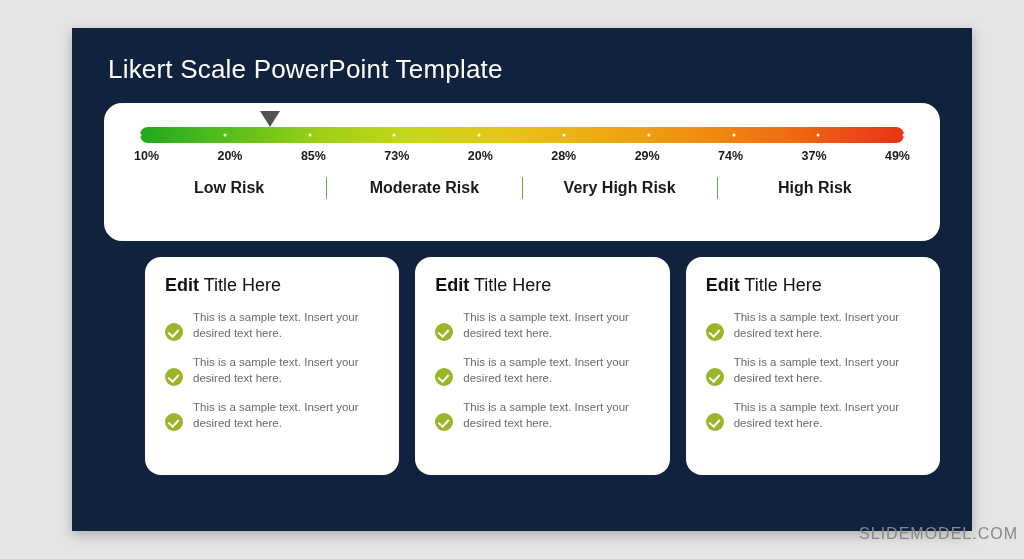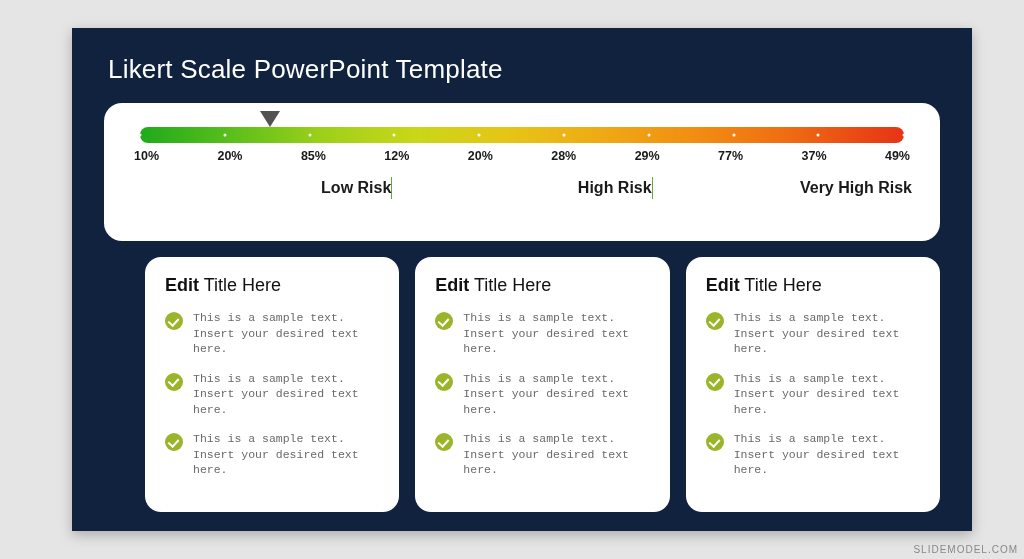--- a/index.html
+++ b/index.html
@@ -70,21 +70,21 @@
   }
   .risk-row {
     display: flex;
     margin-top: 14px;
     font-size: 16px;
     font-weight: 700;
     color: #1a1a1a;
   }
   .risk-cell {
     flex: 1;
-    text-align: right;
+    text-align: center;
     border-right: 1px solid #6aa33a;
     padding: 2px 0;
   }
   .risk-cell:last-child { border-right: none; }
   .cards {
     display: flex;
     gap: 16px;
     margin: 16px 32px 0 32px;
     padding-left: 41px;
   }
@@ -97,24 +97,23 @@
   }
   .card-title {
     font-size: 18px;
     color: #111;
     margin-bottom: 14px;
   }
   .card-title .bold { font-weight: 700; }
   .card-title .light { font-weight: 300; }
   .bullet {
     display: flex;
-    align-items: flex-start;
+    align-items: flex-end;
     gap: 10px;
     margin-bottom: 14px;
-    font-family: Liberation Mono, monospace;
   }
   .check {
     flex: 0 0 18px;
     width: 18px;
     height: 18px;
     border-radius: 50%;
     background: #9ab52a;
     position: relative;
     margin-top: 2px;
   }
@@ -130,22 +129,22 @@
     transform: rotate(42deg);
   }
   .bullet-text {
     font-size: 11.5px;
     color: #6a6a6a;
     line-height: 1.35;
   }
   .watermark {
     position: absolute;
     right: 6px;
-    bottom: 4px;
-    font-size: 10px;
+    bottom: 16px;
+    font-size: 16px;
     letter-spacing: 1px;
     color: #888;
   }
 </style>
 </head>
 <body>
 
 <div class="slide">
   <div class="title">Likert Scale PowerPoint Template</div>
 
@@ -165,33 +164,34 @@
         <svg width="24" height="20">
             <polygon points="2,2 22,2 12,18" fill="#525252"></polygon>
           </svg>
       </div>
     </div>
 
     <div class="percent-row">
       <span>10%</span>
       <span>20%</span>
       <span>85%</span>
-      <span>12%</span>
+      <span>73%</span>
       <span>20%</span>
       <span>28%</span>
       <span>29%</span>
-      <span>77%</span>
+      <span>74%</span>
       <span>37%</span>
       <span>49%</span>
     </div>
 
     <div class="risk-row">
       <div class="risk-cell">Low Risk</div>
+      <div class="risk-cell">Moderate Risk</div>
+      <div class="risk-cell">Very High Risk</div>
       <div class="risk-cell">High Risk</div>
-      <div class="risk-cell">Very High Risk</div>
     </div>
   </div>
 
   <div class="cards">
     <div class="card">
       <div class="card-title">
         <span class="bold">Edit</span><span class="light"> Title Here</span>
       </div>
       <div class="bullet">
           <span class="check"></span>

